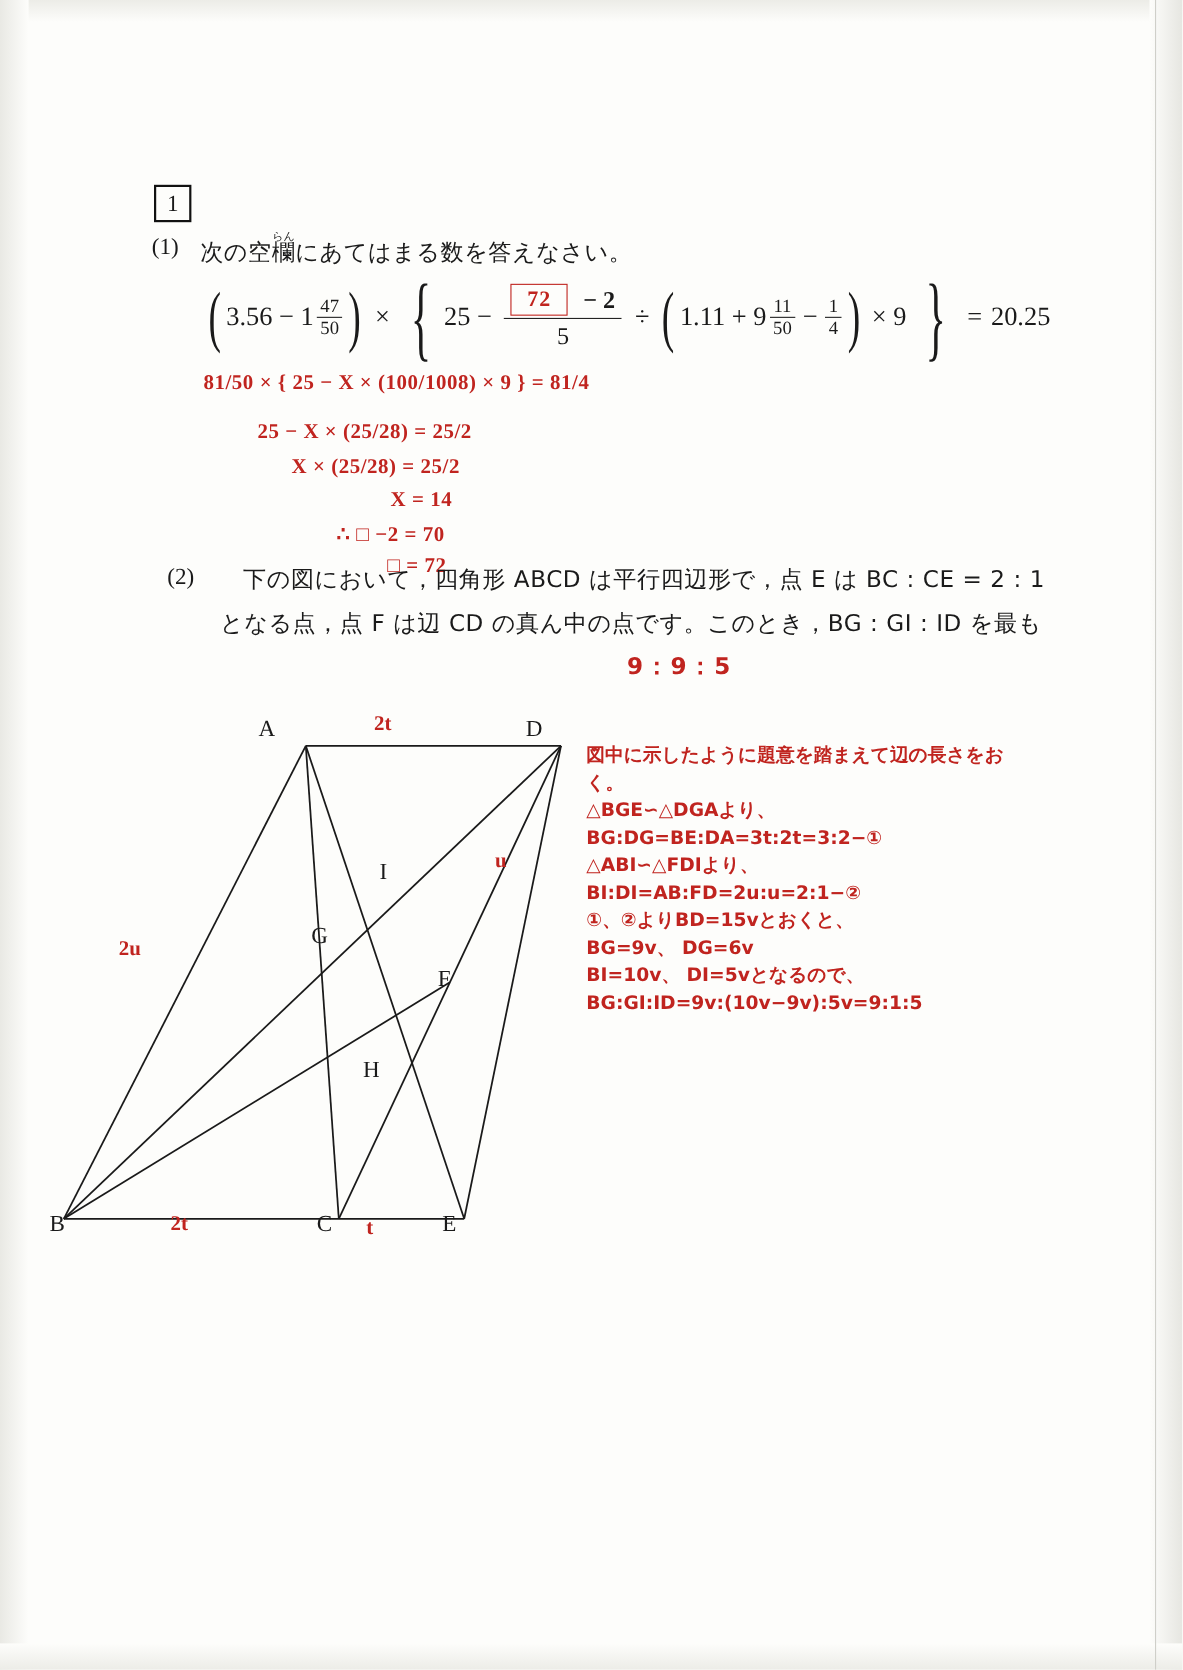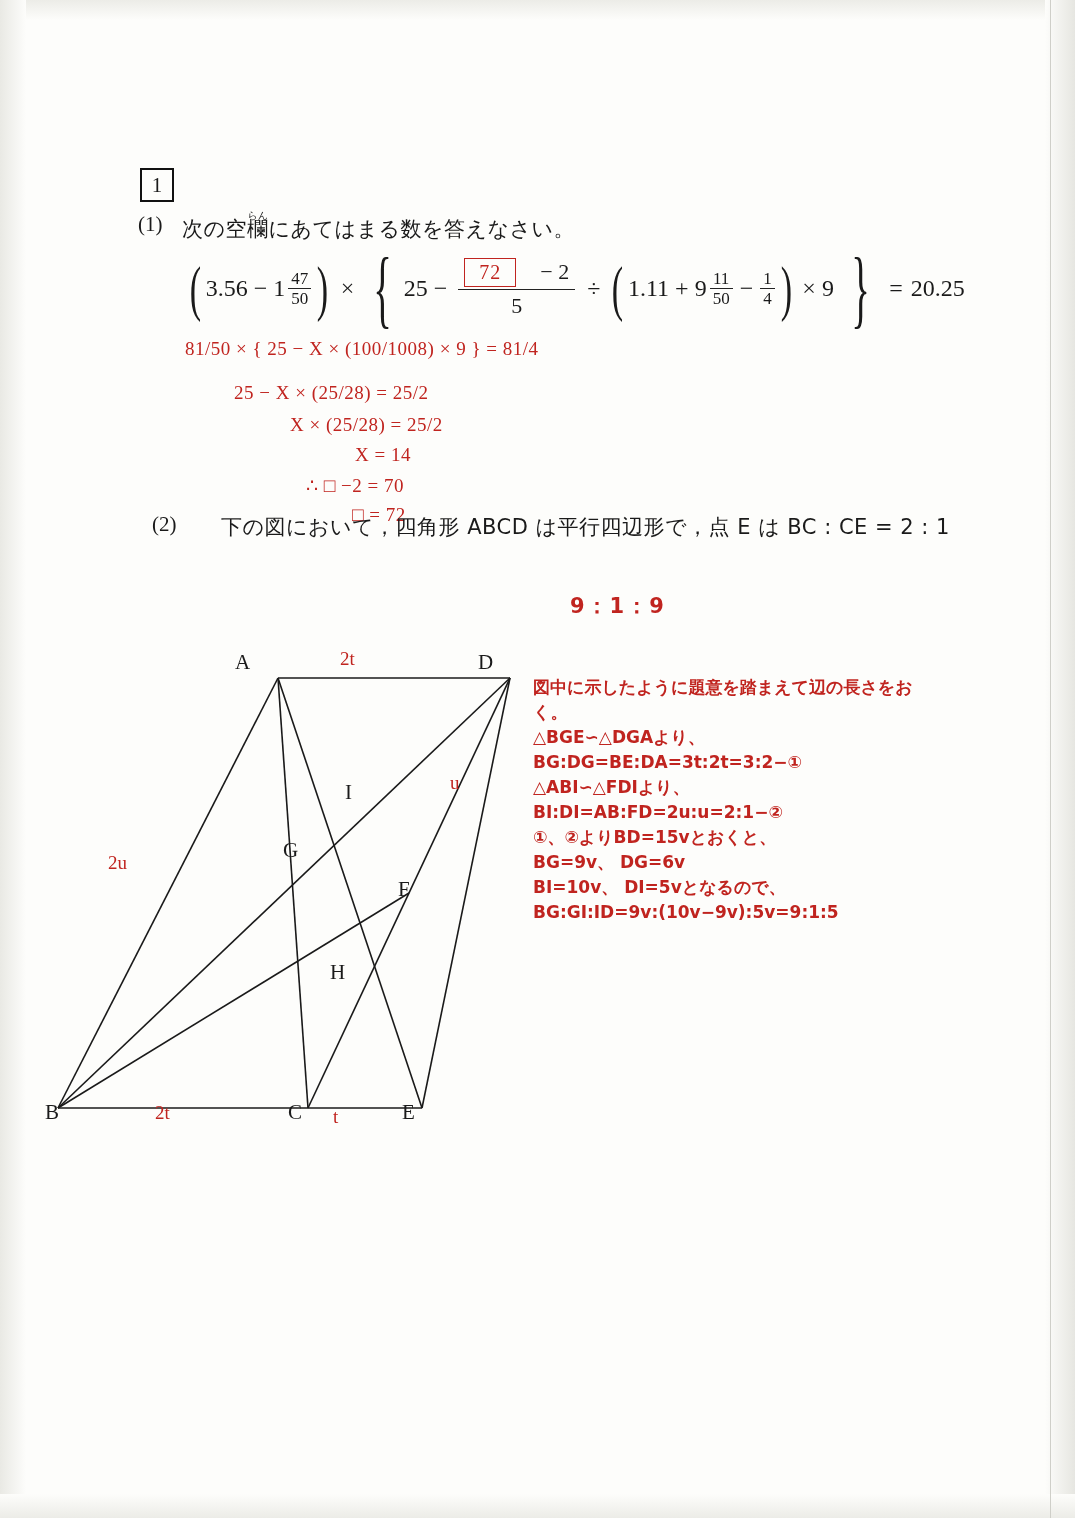--- a/index.html
+++ b/index.html
@@ -134,43 +134,45 @@
   .bigfrac {
     display: inline-flex;
     flex-direction: column;
     align-items: center;
     font-size: 22px;
     line-height: 1.25;
     margin: 0 5px;
   }
   .bigfrac .num {
     display: flex;
-    align-items: flex-start;
-    gap: 24px;
+    align-items: center;
+    gap: 14px;
     padding: 0 6px 2px 6px;
+    font-weight: bold;
   }
   .bigfrac .den {
     border-top: 1px solid #222;
     width: 100%;
     text-align: center;
     padding-top: 2px;
   }
   .answerbox {
     border: 1.5px solid #c0241f;
     color: #c0241f;
     padding: 1px 14px;
     font-size: 20px;
     font-family: "Liberation Serif", serif;
     letter-spacing: 1px;
   }
 
   
   .red {
     color: #c0241f;
     font-family: "Liberation Serif", serif;
+    font-weight: bold;
   }
   .work-line {
     position: absolute;
     font-size: 19px;
     letter-spacing: 0.5px;
     white-space: nowrap;
   }
   .red-note {
     position: absolute;
     color: #c0241f;
@@ -266,29 +268,30 @@
     </span>
     <span class="paren">)</span>
     <span style="padding:0 6px;">× 9</span>
     <span class="brace">}</span>
     <span style="padding:0 8px;">=</span>
     <span>20.25</span>
   </div>
 
   <div class="work-line red" style="left:185px; top:338px;">81/50 × { 25 − X × (100/1008) × 9 } = 81/4</div>
   <div class="work-line red" style="left:234px; top:382px;">25 − X × (25/28) = 25/2</div>
-  <div class="work-line red" style="left:265px; top:414px;margin-left:25px;">X × (25/28) = 25/2</div>
+  <div class="work-line red" style="left:265px; top:414px;">X × (25/28) = 25/2</div>
   <div class="work-line red" style="left:355px; top:444px;">X = 14</div>
   <div class="work-line red" style="left:306px; top:474px;">∴ □ −2 = 70</div>
   <div class="work-line red" style="left:352px; top:504px;">□ = 72</div>
 
   <div class="item-label" style="left:152px; top:512px;">(2)</div>
   <div class="stmt" style="left:200px; top:508px;margin-left:21px;">下の図において，四角形 ABCD は平行四辺形で，点 E は BC : CE = 2 : 1</div>
-
-  <div class="ans-ratio" style="left:570px; top:592px;">9：1：9</div>
+  <div class="stmt" style="left:200px; top:548px;">となる点，点 F は辺 CD の真ん中の点です。このとき，BG : GI : ID を最も</div>
+
+  <div class="ans-ratio" style="left:570px; top:592px;">9：9：5</div>
 
   <div class="red-note" style="left:533px; top:675px; width:460px;">図中に示したように題意を踏まえて辺の長さをお
 く。
 △BGE∽△DGAより、
 BG:DG=BE:DA=3t:2t=3:2−①
 △ABI∽△FDIより、
 BI:DI=AB:FD=2u:u=2:1−②
 ①、②よりBD=15vとおくと、
 BG=9v、 DG=6v
 BI=10v、 DI=5vとなるので、

